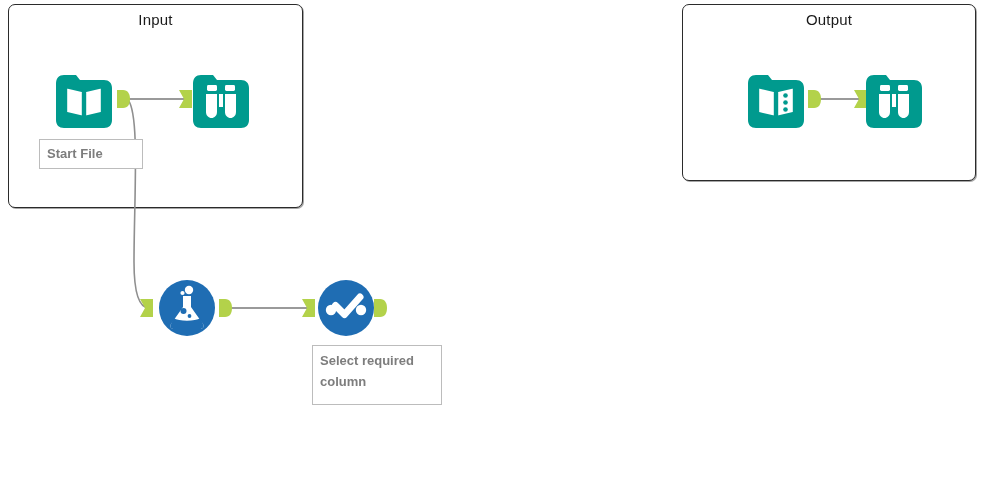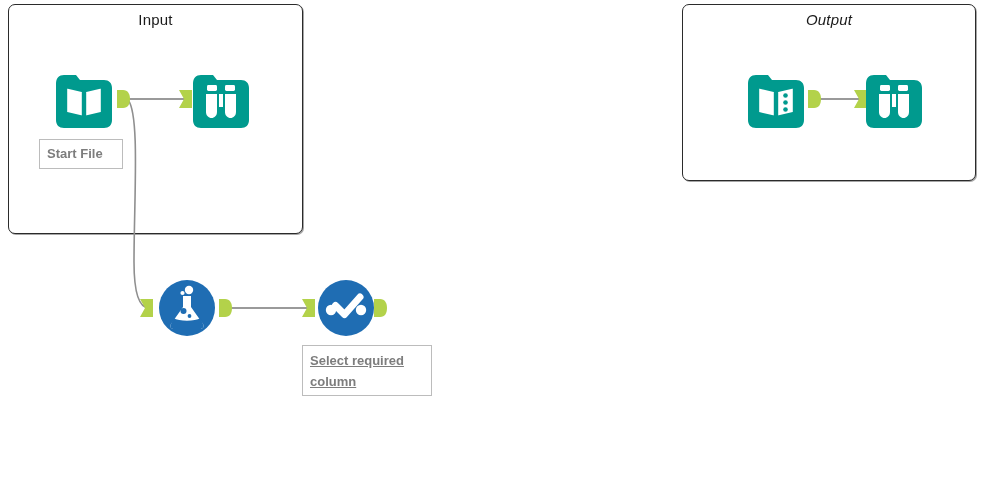--- a/index.html
+++ b/index.html
@@ -79,25 +79,25 @@
 
   .layer-top { z-index: 6; }
   .layer-mid { z-index: 4; }
   .layer-low { z-index: 2; }
 </style>
 </head>
 <body>
 
 <div id="canvas">
 
-  <div class="tool-container layer-low" style="left:8px; top:4px; width:295px; height:230px;">
+  <div class="tool-container layer-low" style="left:8px; top:4px; width:295px; height:204px;">
     <div class="container-title">Input</div>
   </div>
 
-  <div class="tool-container layer-low" style="left:682px; top:4px; width:294px; height:177px;font-style:italic;">
+  <div class="tool-container layer-low" style="left:682px; top:4px; width:294px; height:177px;">
     <div class="container-title">Output</div>
   </div>
 
   <svg id="wires" class="layer-mid" viewBox="0 0 988 501" xmlns="http://www.w3.org/2000/svg">
     <path d="M 129 99 L 190 99" fill="none" stroke="#9a9a9a" stroke-width="2"></path>
     <path d="M 128 100 C 140 114 134 200 134 262 C 134 294 139 308 149 308" fill="none" stroke="#8f8f8f" stroke-width="1.6"></path>
     <path d="M 231 308 L 308 308" fill="none" stroke="#9a9a9a" stroke-width="1.8"></path>
     <path d="M 820 99 L 865 99" fill="none" stroke="#9a9a9a" stroke-width="1.8"></path>
   </svg>
 
@@ -206,18 +206,18 @@
     <svg viewBox="0 0 56 56" xmlns="http://www.w3.org/2000/svg">
       <path d="M0 12 C0 6 3 3 8 3 H20 L24 8 H48 C53 8 56 11 56 16 V48 C56 53 53 56 48 56 H8 C3 56 0 53 0 48 Z" fill="#009a8e"></path>
       <rect x="14" y="13" width="10" height="6" rx="1.4" fill="#ffffff"></rect>
       <rect x="32" y="13" width="10" height="6" rx="1.4" fill="#ffffff"></rect>
       <path d="M13 22 H24 V40 C24 43.6 21.4 46 18.5 46 C15.6 46 13 43.6 13 40 Z" fill="#ffffff"></path>
       <path d="M32 22 H43 V40 C43 43.6 40.4 46 37.5 46 C34.6 46 32 43.6 32 40 Z" fill="#ffffff"></path>
       <rect x="26" y="22" width="4" height="13" fill="#ffffff"></rect>
     </svg>
   </div>
 
-  <div class="comment-box layer-top" style="left:39px; top:139px; width:84px; height:30px; line-height:20px;">Start File</div>
-
-
-  <div class="comment-box layer-top" style="left:302px; top:345px; width:130px; height:51px;text-decoration:underline;">Select required column</div>
+  <div class="comment-box layer-top" style="left:39px; top:139px; width:104px; height:30px; line-height:20px;">Start File</div>
+
+
+  <div class="comment-box layer-top" style="left:312px; top:345px; width:130px; height:60px;">Select required column</div>
 
 </div>
 
 </body></html>

